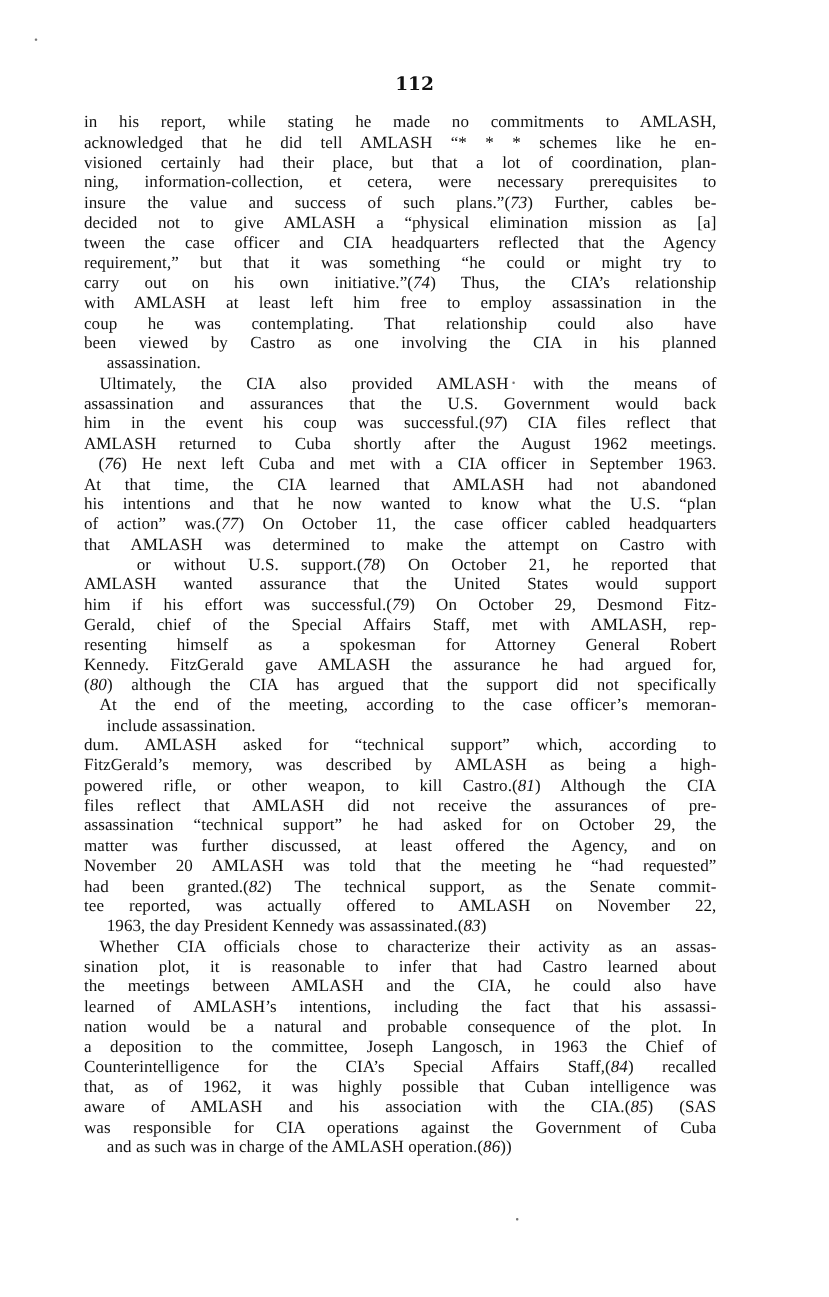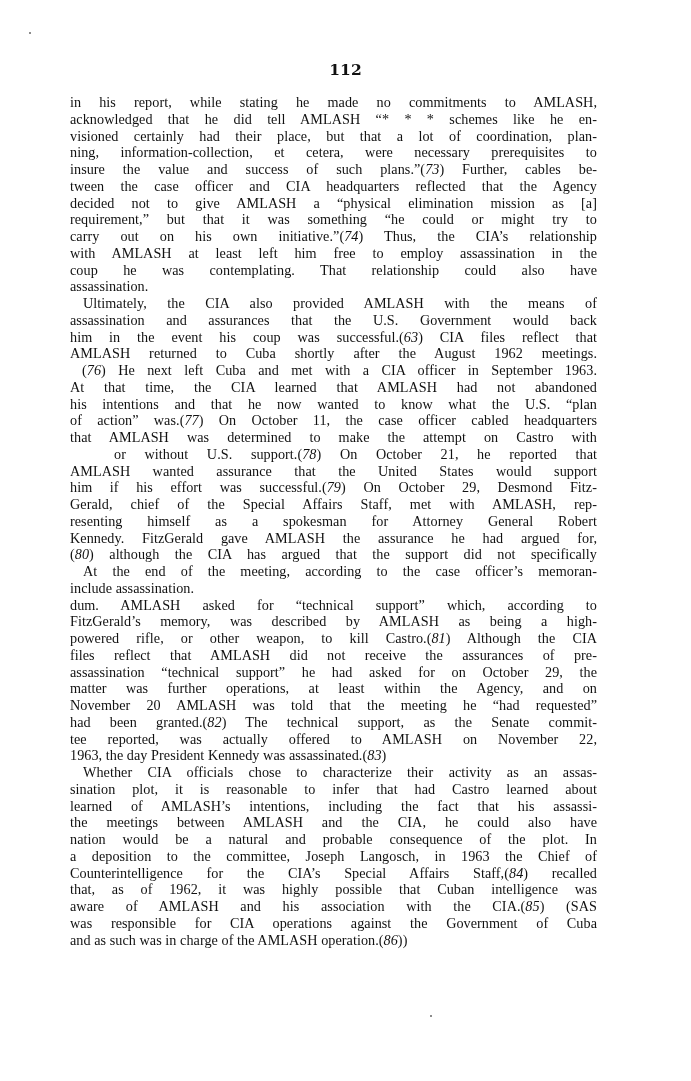--- a/index.html
+++ b/index.html
@@ -4,79 +4,80 @@
 <style>
   html, body { margin: 0; padding: 0; background: #ffffff; }
   body { width: 691px; height: 1081px; position: relative; overflow: hidden;
          font-family: "DejaVu Serif", "Liberation Serif", serif; color: #111; }
   .page-number { position: absolute; top: 60px; left: 0; width: 691px; text-align: center;
                  font-size: 15.5px; font-weight: bold; font-family: "DejaVu Serif", serif; }
   .body-text { position: absolute; top: 94px; left: 70px; width: 527px; }
   .line { display: block; height: 16.75px; line-height: 16.75px; font-size: 14.2px;
           font-family: "Liberation Serif", "DejaVu Serif", serif;
           text-align: justify; text-align-last: justify; white-space: nowrap; overflow: visible; letter-spacing: 0.05px; }
-  .line.last { text-align-last: left; }
+  .line.last { text-align-last: left; margin-left: 19px; }
   .line.indent { padding-left: 13px; }
   .stray-mark { position: absolute; width: 1.5px; height: 1.5px; background: #777; border-radius: 50%; }
 </style>
 </head>
 <body>
 
 <div>
   <div class="stray-mark" style="left:29px; top:32px;"></div>
   <div class="stray-mark" style="left:427px; top:318px;"></div>
   <div class="stray-mark" style="left:430px; top:1015px;"></div>
 
   <div class="page-number">112</div>
 
   <div class="body-text" id="body-text">
       <div class="line" style="word-spacing: 0px;">in his report, while stating he made no commitments to AMLASH,</div>
       <div class="line" style="word-spacing: 0px;">acknowledged that he did tell AMLASH “* * * schemes like he en-</div>
       <div class="line" style="word-spacing: 0px;">visioned certainly had their place, but that a lot of coordination, plan-</div>
       <div class="line" style="word-spacing: 0px;">ning, information-collection, et cetera, were necessary prerequisites to</div>
       <div class="line" style="word-spacing: 0px;">insure the value and success of such plans.”<span style="white-space: nowrap;">(<i>73</i>)</span> Further, cables be-</div>
+      <div class="line" style="word-spacing: 0px;">decided not to give AMLASH a “physical elimination mission as [a]</div>
       <div class="line" style="word-spacing: 0px;">tween the case officer and CIA headquarters reflected that the Agency</div>
-      <div class="line" style="word-spacing: 0px;">decided not to give AMLASH a “physical elimination mission as [a]</div>
       <div class="line" style="word-spacing: 0px;">requirement,” but that it was something “he could or might try to</div>
       <div class="line" style="word-spacing: 0px;">carry out on his own initiative.”<span style="white-space: nowrap;">(<i>74</i>)</span> Thus, the CIA’s relationship</div>
       <div class="line" style="word-spacing: 0px;">with AMLASH at least left him free to employ assassination in the</div>
       <div class="line" style="word-spacing: 0px;">coup he was contemplating. That relationship could also have</div>
+      <div class="line" style="word-spacing: 0px;">been viewed by Castro as one involving the CIA in his planned</div>
       <div class="line last">assassination.</div>
       <div class="line indent" style="word-spacing: 0px;">Ultimately, the CIA also provided AMLASH with the means of</div>
       <div class="line" style="word-spacing: 0px;">assassination and assurances that the U.S. Government would back</div>
-      <div class="line" style="word-spacing: 0px;">him in the event his coup was successful.<span style="white-space: nowrap;">(<i>63</i>)</span> CIA files reflect that</div>
+      <div class="line" style="word-spacing: 0px;">him in the event his coup was successful.<span style="white-space: nowrap;">(<i>97</i>)</span> CIA files reflect that</div>
       <div class="line" style="word-spacing: 0px;">AMLASH returned to Cuba shortly after the August 1962 meetings.</div>
       <div class="line" style="word-spacing: 0px;"><span style="white-space: nowrap; margin-left: 12px;">(<i>76</i>)</span> He next left Cuba and met with a CIA officer in September 1963.</div>
       <div class="line" style="word-spacing: 0px;">At that time, the CIA learned that AMLASH had not abandoned</div>
       <div class="line" style="word-spacing: 0px;">his intentions and that he now wanted to know what the U.S. “plan</div>
       <div class="line" style="word-spacing: 0px;">of action” was.<span style="white-space: nowrap;">(<i>77</i>)</span> On October 11, the case officer cabled headquarters</div>
       <div class="line" style="word-spacing: 0px;">that AMLASH was determined to make the attempt on Castro with</div>
       <div class="line" style="word-spacing: 0px; margin-left: 44px;">or without U.S. support.<span style="white-space: nowrap;">(<i>78</i>)</span> On October 21, he reported that</div>
       <div class="line" style="word-spacing: 0px;">AMLASH wanted assurance that the United States would support</div>
       <div class="line" style="word-spacing: 0px;">him if his effort was successful.<span style="white-space: nowrap;">(<i>79</i>)</span> On October 29, Desmond Fitz-</div>
       <div class="line" style="word-spacing: 0px;">Gerald, chief of the Special Affairs Staff, met with AMLASH, rep-</div>
       <div class="line" style="word-spacing: 0px;">resenting himself as a spokesman for Attorney General Robert</div>
       <div class="line" style="word-spacing: 0px;">Kennedy. FitzGerald gave AMLASH the assurance he had argued for,</div>
       <div class="line" style="word-spacing: 0px;"><span style="white-space: nowrap;">(<i>80</i>)</span> although the CIA has argued that the support did not specifically</div>
       <div class="line indent" style="word-spacing: 0px;">At the end of the meeting, according to the case officer’s memoran-</div>
       <div class="line last">include assassination.</div>
       <div class="line" style="word-spacing: 0px;">dum. AMLASH asked for “technical support” which, according to</div>
       <div class="line" style="word-spacing: 0px;">FitzGerald’s memory, was described by AMLASH as being a high-</div>
       <div class="line" style="word-spacing: 0px;">powered rifle, or other weapon, to kill Castro.<span style="white-space: nowrap;">(<i>81</i>)</span> Although the CIA</div>
       <div class="line" style="word-spacing: 0px;">files reflect that AMLASH did not receive the assurances of pre-</div>
       <div class="line" style="word-spacing: 0px;">assassination “technical support” he had asked for on October 29, the</div>
-      <div class="line" style="word-spacing: 0px;">matter was further operations, at least within the Agency, and on</div>
+      <div class="line" style="word-spacing: 0px;">matter was further discussed, at least offered the Agency, and on</div>
       <div class="line" style="word-spacing: 0px;">November 20 AMLASH was told that the meeting he “had requested”</div>
       <div class="line" style="word-spacing: 0px;">had been granted.<span style="white-space: nowrap;">(<i>82</i>)</span> The technical support, as the Senate commit-</div>
       <div class="line" style="word-spacing: 0px;">tee reported, was actually offered to AMLASH on November 22,</div>
       <div class="line last">1963, the day President Kennedy was assassinated.<span style="white-space: nowrap;">(<i>83</i>)</span></div>
       <div class="line indent" style="word-spacing: 0px;">Whether CIA officials chose to characterize their activity as an assas-</div>
       <div class="line" style="word-spacing: 0px;">sination plot, it is reasonable to infer that had Castro learned about</div>
+      <div class="line" style="word-spacing: 0px;">the meetings between AMLASH and the CIA, he could also have</div>
       <div class="line" style="word-spacing: 0px;">learned of AMLASH’s intentions, including the fact that his assassi-</div>
-      <div class="line" style="word-spacing: 0px;">the meetings between AMLASH and the CIA, he could also have</div>
       <div class="line" style="word-spacing: 0px;">nation would be a natural and probable consequence of the plot. In</div>
       <div class="line" style="word-spacing: 0px;">a deposition to the committee, Joseph Langosch, in 1963 the Chief of</div>
       <div class="line" style="word-spacing: 0px;">Counterintelligence for the CIA’s Special Affairs Staff,<span style="white-space: nowrap;">(<i>84</i>)</span> recalled</div>
       <div class="line" style="word-spacing: 0px;">that, as of 1962, it was highly possible that Cuban intelligence was</div>
       <div class="line" style="word-spacing: 0px;">aware of AMLASH and his association with the CIA.<span style="white-space: nowrap;">(<i>85</i>)</span> (SAS</div>
       <div class="line" style="word-spacing: 0px;">was responsible for CIA operations against the Government of Cuba</div>
       <div class="line last">and as such was in charge of the AMLASH operation.<span style="white-space: nowrap;">(<i>86</i>)</span>)</div>
     </div>
 </div>
 

